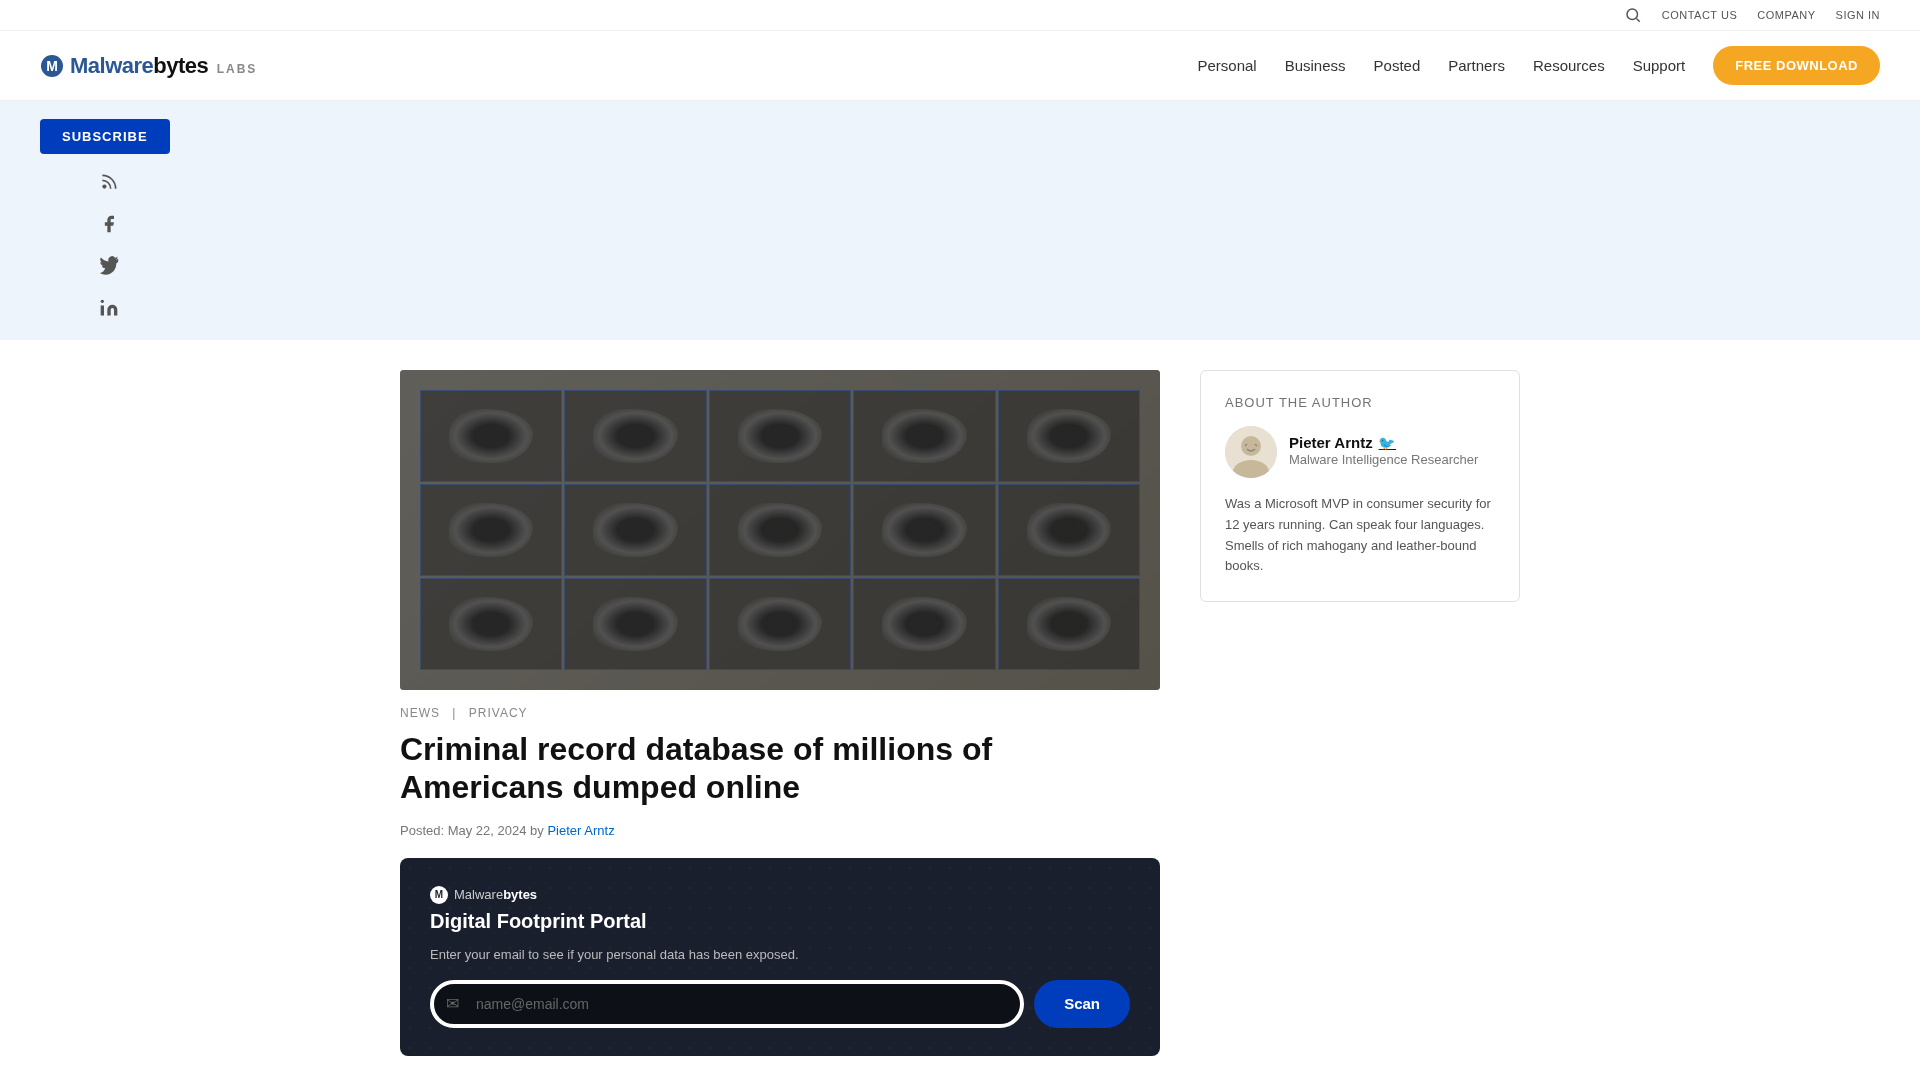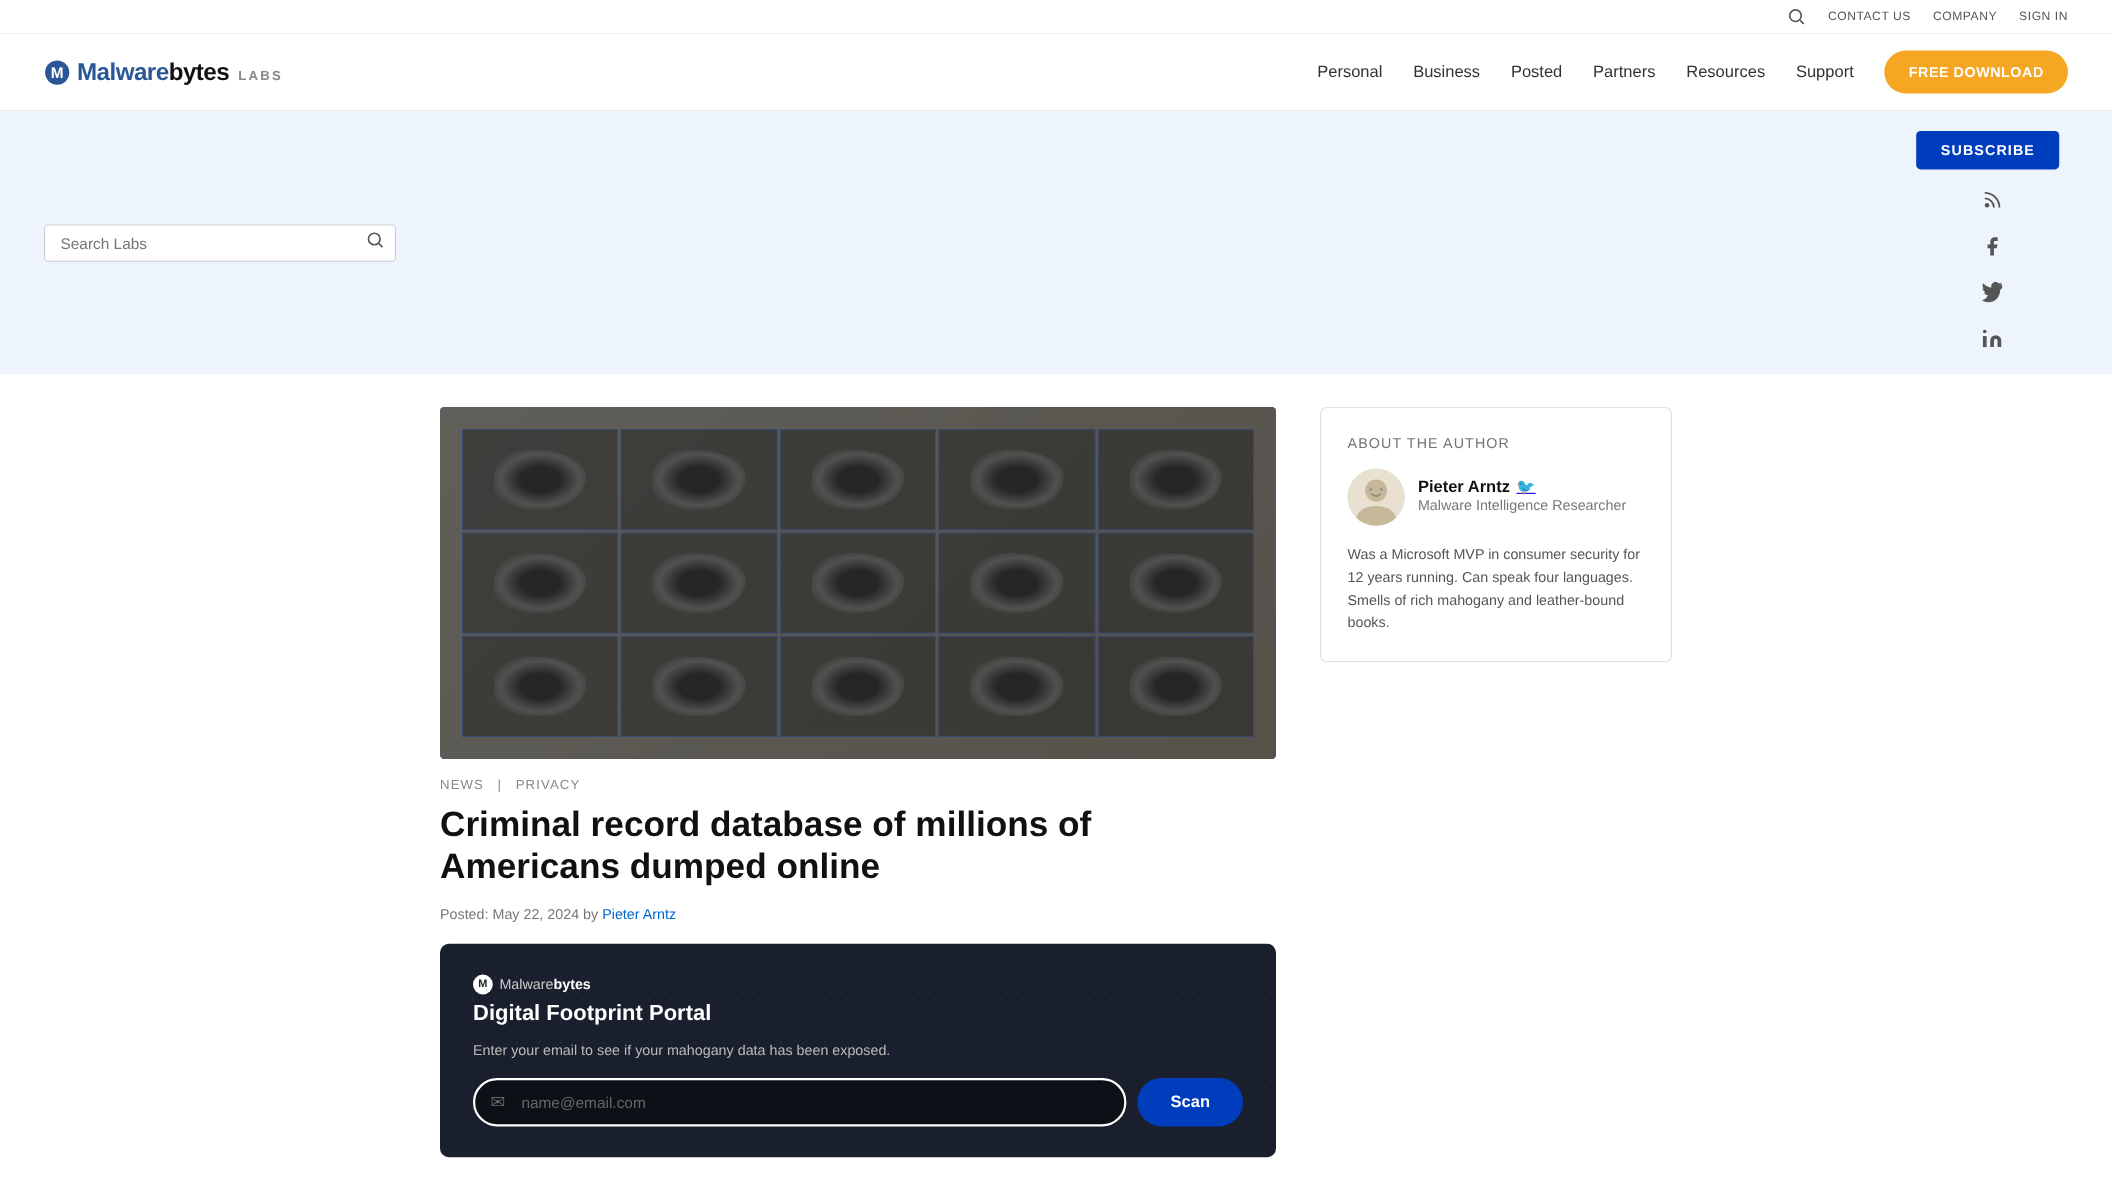--- a/index.html
+++ b/index.html
@@ -286,21 +286,21 @@
       position: relative;
     }
     .dfp-input-row {
       display: flex;
       gap: 10px;
       position: relative;
     }
     .dfp-email-input {
       flex: 1;
       background: #0d1117;
-      border: 2px solid #ffffff;
+      border: 4px solid #ffffff;
       border-radius: 25px;
       padding: 12px 18px 12px 42px;
       font-size: 14px;
       color: #ccc;
       outline: none;
     }
     .dfp-email-input::placeholder { color: #666; }
     .dfp-email-wrap {
       flex: 1;
       position: relative;
@@ -416,29 +416,20 @@
     <li><a href="#">Business</a></li>
     <li><a href="#">Posted</a></li>
     <li><a href="#">Partners</a></li>
     <li><a href="#">Resources</a></li>
     <li><a href="#">Support</a></li>
   </ul>
   <button class="btn-free-download">FREE DOWNLOAD</button>
 </nav>
 
 <div class="search-section">
-  <div class="search-form">
-    <input class="search-input" type="text" placeholder="Search Labs" style="">
-    <button class="search-icon-btn">
-      <svg viewBox="0 0 24 24" fill="none" stroke="currentColor" stroke-width="2" width="18" height="18">
-        <circle cx="11" cy="11" r="7"></circle>
-          <line x1="21" y1="21" x2="16.65" y2="16.65"></line>
-      </svg>
-    </button>
-  </div>
   <div class="social-links">
     <button class="btn-subscribe">SUBSCRIBE</button>
     <a class="social-icon" href="#">
       <svg viewBox="0 0 24 24" width="20" height="20" fill="currentColor">
         <circle cx="6.5" cy="17.5" r="2.5"></circle>
         <path d="M4 4a16 16 0 0 1 16 16" stroke="currentColor" stroke-width="2" fill="none"></path>
         <path d="M4 10a10 10 0 0 1 10 10" stroke="currentColor" stroke-width="2" fill="none"></path>
       </svg>
     </a>
     <a class="social-icon" href="#">
@@ -531,21 +522,21 @@
     </div>
 
     <div class="dfp-widget">
       <div class="dfp-logo-row">
         <div class="dfp-logo-icon">M</div>
         <span class="dfp-logo-text">
           <span>Malware</span><strong>bytes</strong>
         </span>
       </div>
       <div class="dfp-title">Digital Footprint Portal</div>
-      <div class="dfp-subtitle">Enter your email to see if your mahogany data has been exposed.</div>
+      <div class="dfp-subtitle">Enter your email to see if your personal data has been exposed.</div>
       <div class="dfp-input-row">
         <div class="dfp-email-wrap">
           <span class="dfp-email-icon">✉</span>
           <input class="dfp-email-input" type="email" placeholder="name@email.com" style="">
         </div>
         <button class="btn-scan">Scan</button>
       </div>
     </div>
   </div>
 

